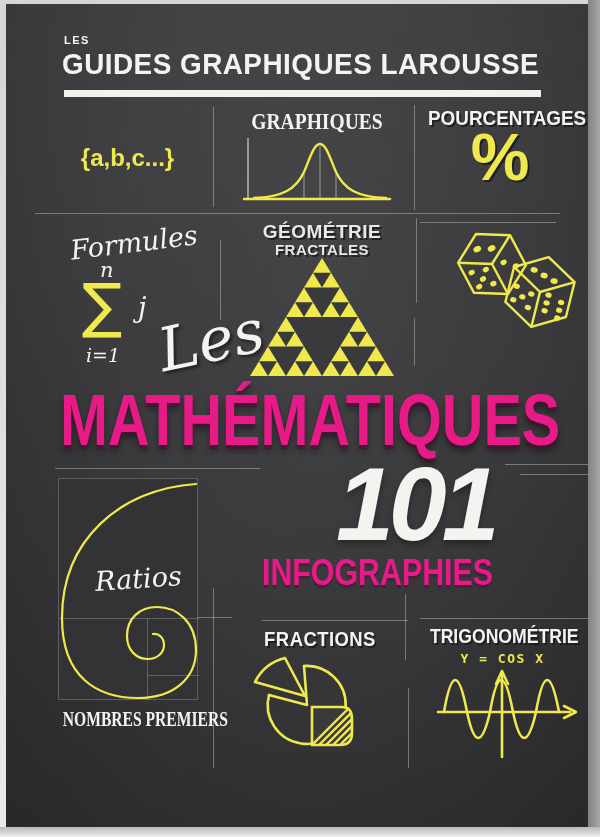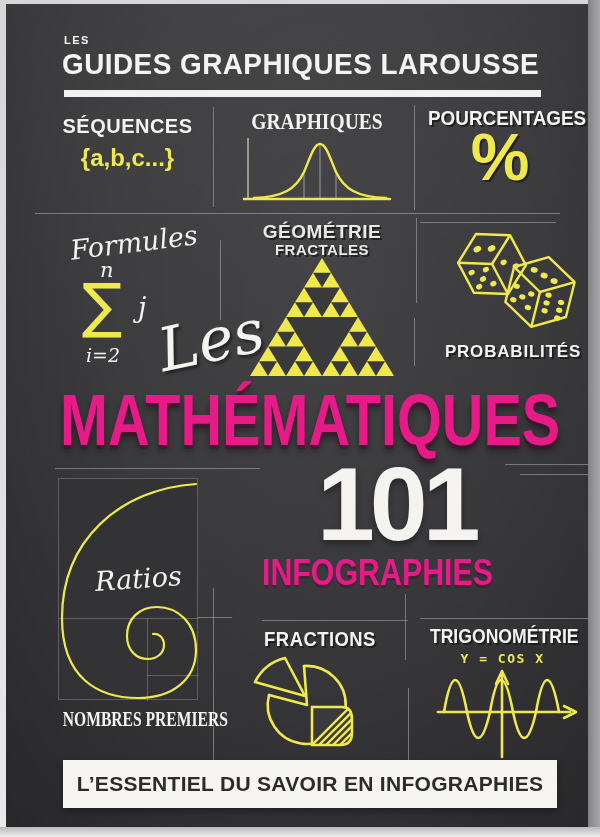--- a/index.html
+++ b/index.html
@@ -42,41 +42,40 @@
 
   <div class="abs white b" style="left:64px;top:34px;font-size:11px;letter-spacing:1.5px;">LES</div>
   <div class="abs white b nw" style="left:62px;top:47px;font-size:30px;letter-spacing:0.5px;transform:scaleX(0.93);transform-origin:left;">GUIDES GRAPHIQUES LAROUSSE</div>
   <div class="abs" style="left:64px;top:90px;width:477px;height:7px;background:#f2f1ee;"></div>
 
   <div class="vl" style="left:213px;top:107px;height:100px;"></div>
   <div class="vl" style="left:414px;top:105px;height:105px;"></div>
   <div class="hl" style="left:35px;top:213px;width:525px;"></div>
   <div class="hl" style="left:420px;top:222px;width:136px;"></div>
 
-  <div class="abs white b ctr" style="left:50px;top:115px;width:155px;font-size:20px;letter-spacing:0.5px;">SÉQUENCES</div>
   <div class="abs yellow b ctr" style="left:50px;top:144px;width:155px;font-size:24px;">{a,b,c...}</div>
 
   <div class="abs white serifcond ctr nw" style="left:240px;top:109px;width:150px;font-size:23px;transform:scaleX(0.85);">GRAPHIQUES</div>
   <svg class="abs" style="left:238px;top:132px;" width="160" height="76" viewBox="0 0 160 76">
     <line x1="10" y1="6" x2="10" y2="68" stroke="#b9b9a4" stroke-width="1.5"></line>
     <line x1="66" y1="42" x2="66" y2="66" stroke="#8f8f8f" stroke-width="1.2"></line>
     <line x1="82" y1="14" x2="82" y2="66" stroke="#8f8f8f" stroke-width="1.2"></line>
     <line x1="98" y1="42" x2="98" y2="66" stroke="#8f8f8f" stroke-width="1.2"></line>
     <path d="M16,66 C45,65 58,57 66,40 C72,26 76,12 82,12 C88,12 92,26 98,40 C106,57 119,65 148,66" fill="none" stroke="#f0e94d" stroke-width="2.4" stroke-linecap="round"></path>
     <line x1="6" y1="67" x2="152" y2="67" stroke="#f0e94d" stroke-width="2.4" stroke-linecap="round"></line>
   </svg>
 
   <div class="abs white b ctr shadowed nw" style="left:420px;top:106px;width:160px;font-size:21px;transform:scaleX(0.9);">POURCENTAGES</div>
   <div class="abs yellow b ctr shadowed" style="left:420px;top:124px;width:160px;font-size:66px;line-height:1;">%</div>
 
   <div class="abs white script" style="left:70px;top:227px;font-size:27px;transform:rotate(-7deg);">Formules</div>
   <div class="abs white mathit" style="left:100px;top:258px;font-size:21px;">n</div>
   <div class="abs yellow" style="left:82px;top:272px;font-size:60px;line-height:1.1;font-family:'DejaVu Sans',sans-serif;">∑</div>
   <div class="abs white mathit" style="left:138px;top:292px;font-size:27px;">j</div>
-  <div class="abs white mathit" style="left:86px;top:344px;font-size:19px;">i=2</div>
+  <div class="abs white mathit" style="left:86px;top:344px;font-size:19px;">i=1</div>
   <div class="vl" style="left:220px;top:240px;height:80px;"></div>
 
   <div class="abs b ctr shadowed nw" style="left:247px;top:241px;width:150px;font-size:15px;color:#e9e8e3;letter-spacing:0.5px;">FRACTALES</div>
   <div class="abs b ctr shadowed nw" style="left:247px;top:221px;width:150px;font-size:19px;color:#e9e8e3;letter-spacing:0.5px;">GÉOMÉTRIE</div>
   <svg class="abs" style="left:245px;top:254px;" width="154" height="124" viewBox="0 0 154 124">
     <polygon points="77,4 5,122 149,122" fill="#f0e94d"></polygon>
     <g fill="#3a3a3c">
       <polygon points="41,63 113,63 77,122"></polygon>
       <polygon points="59,33.5 95,33.5 77,63"></polygon>
       <polygon points="23,92.5 59,92.5 41,122"></polygon>
@@ -129,31 +128,30 @@
         <ellipse cx="84" cy="90" rx="3.2" ry="2.6"></ellipse>
         <ellipse cx="101" cy="73" rx="3.2" ry="2.6"></ellipse>
         <ellipse cx="101" cy="81" rx="3.2" ry="2.6"></ellipse>
         <ellipse cx="101" cy="89" rx="3.2" ry="2.6"></ellipse>
         <ellipse cx="115" cy="77" rx="3.2" ry="2.6"></ellipse>
         <ellipse cx="115" cy="85" rx="3.2" ry="2.6"></ellipse>
         <ellipse cx="115" cy="93" rx="3.2" ry="2.6"></ellipse>
       </g>
     </g>
   </svg>
-  <div class="abs white b ctr shadowed nw" style="left:438px;top:342px;width:150px;font-size:17px;letter-spacing:0.8px;">PROBABILITÉS</div>
 
   <div class="abs white script" style="left:158px;top:305px;font-size:60px;transform:rotate(-12deg);text-shadow:2px 3px 3px rgba(0,0,0,0.45);">Les</div>
   <div class="abs pink b ctr nw" style="left:0;top:384px;width:600px;font-size:72px;line-height:1;transform:scaleX(0.8);
               text-shadow:0 4px 0 rgba(80,6,46,0.45), 0 6px 8px rgba(0,0,0,0.4);">MATHÉMATIQUES</div>
 
   <div class="hl" style="left:55px;top:468px;width:205px;"></div>
   <div class="hl" style="left:505px;top:464px;width:83px;"></div>
   <div class="hl" style="left:520px;top:474px;width:68px;"></div>
 
-  <div class="abs white b" style="left:317px;top:452px;font-size:104px;line-height:1;letter-spacing:-5px;text-shadow:0 4px 6px rgba(0,0,0,0.35);">101</div>
+  <div class="abs white b" style="left:336px;top:452px;font-size:104px;line-height:1;letter-spacing:-5px;text-shadow:0 4px 6px rgba(0,0,0,0.35);font-style:italic;">101</div>
   <div class="abs pink b nw" style="left:262px;top:554px;font-size:37px;line-height:1;transform:scaleX(0.82);transform-origin:left;
               text-shadow:0 3px 0 rgba(80,6,46,0.4);">INFOGRAPHIES</div>
   <div class="vl" style="left:405px;top:594px;height:66px;"></div>
 
   <div class="abs" style="left:58px;top:478px;width:140px;height:222px;background:#333336;
               border:1px solid rgba(160,160,160,0.4);box-sizing:border-box;">
     <div class="hl" style="left:0;top:139px;width:140px;background:rgba(150,150,150,0.45);"></div>
     <div class="vl" style="left:88px;top:139px;height:83px;background:rgba(150,150,150,0.45);"></div>
     <div class="hl" style="left:88px;top:196px;width:52px;background:rgba(150,150,150,0.45);"></div>
   </div>
@@ -197,17 +195,16 @@
     <g stroke="#f0e94d" stroke-width="2.6" fill="none" stroke-linecap="round" stroke-linejoin="round">
       <line x1="8" y1="50" x2="140" y2="50"></line>
       <path d="M134,44 L146,50 L134,56"></path>
       <line x1="72" y1="95" x2="72" y2="12"></line>
       <path d="M66,22 L72,9 L78,22"></path>
       <path d="M14,50 Q25,-14 37,50 Q48,102 60,50 Q71,-14 83,50 Q94,102 106,50 Q117,-14 129,50"></path>
     </g>
   </svg>
   <div class="vl" style="left:408px;top:688px;height:80px;"></div>
 
-  <div class="banner nw">L’ESSENTIEL DU SAVOIR EN INFOGRAPHIES</div>
 
   <div class="edge-right"></div>
   <div class="edge-bottom"></div>
 </div>
 
 </body></html>

